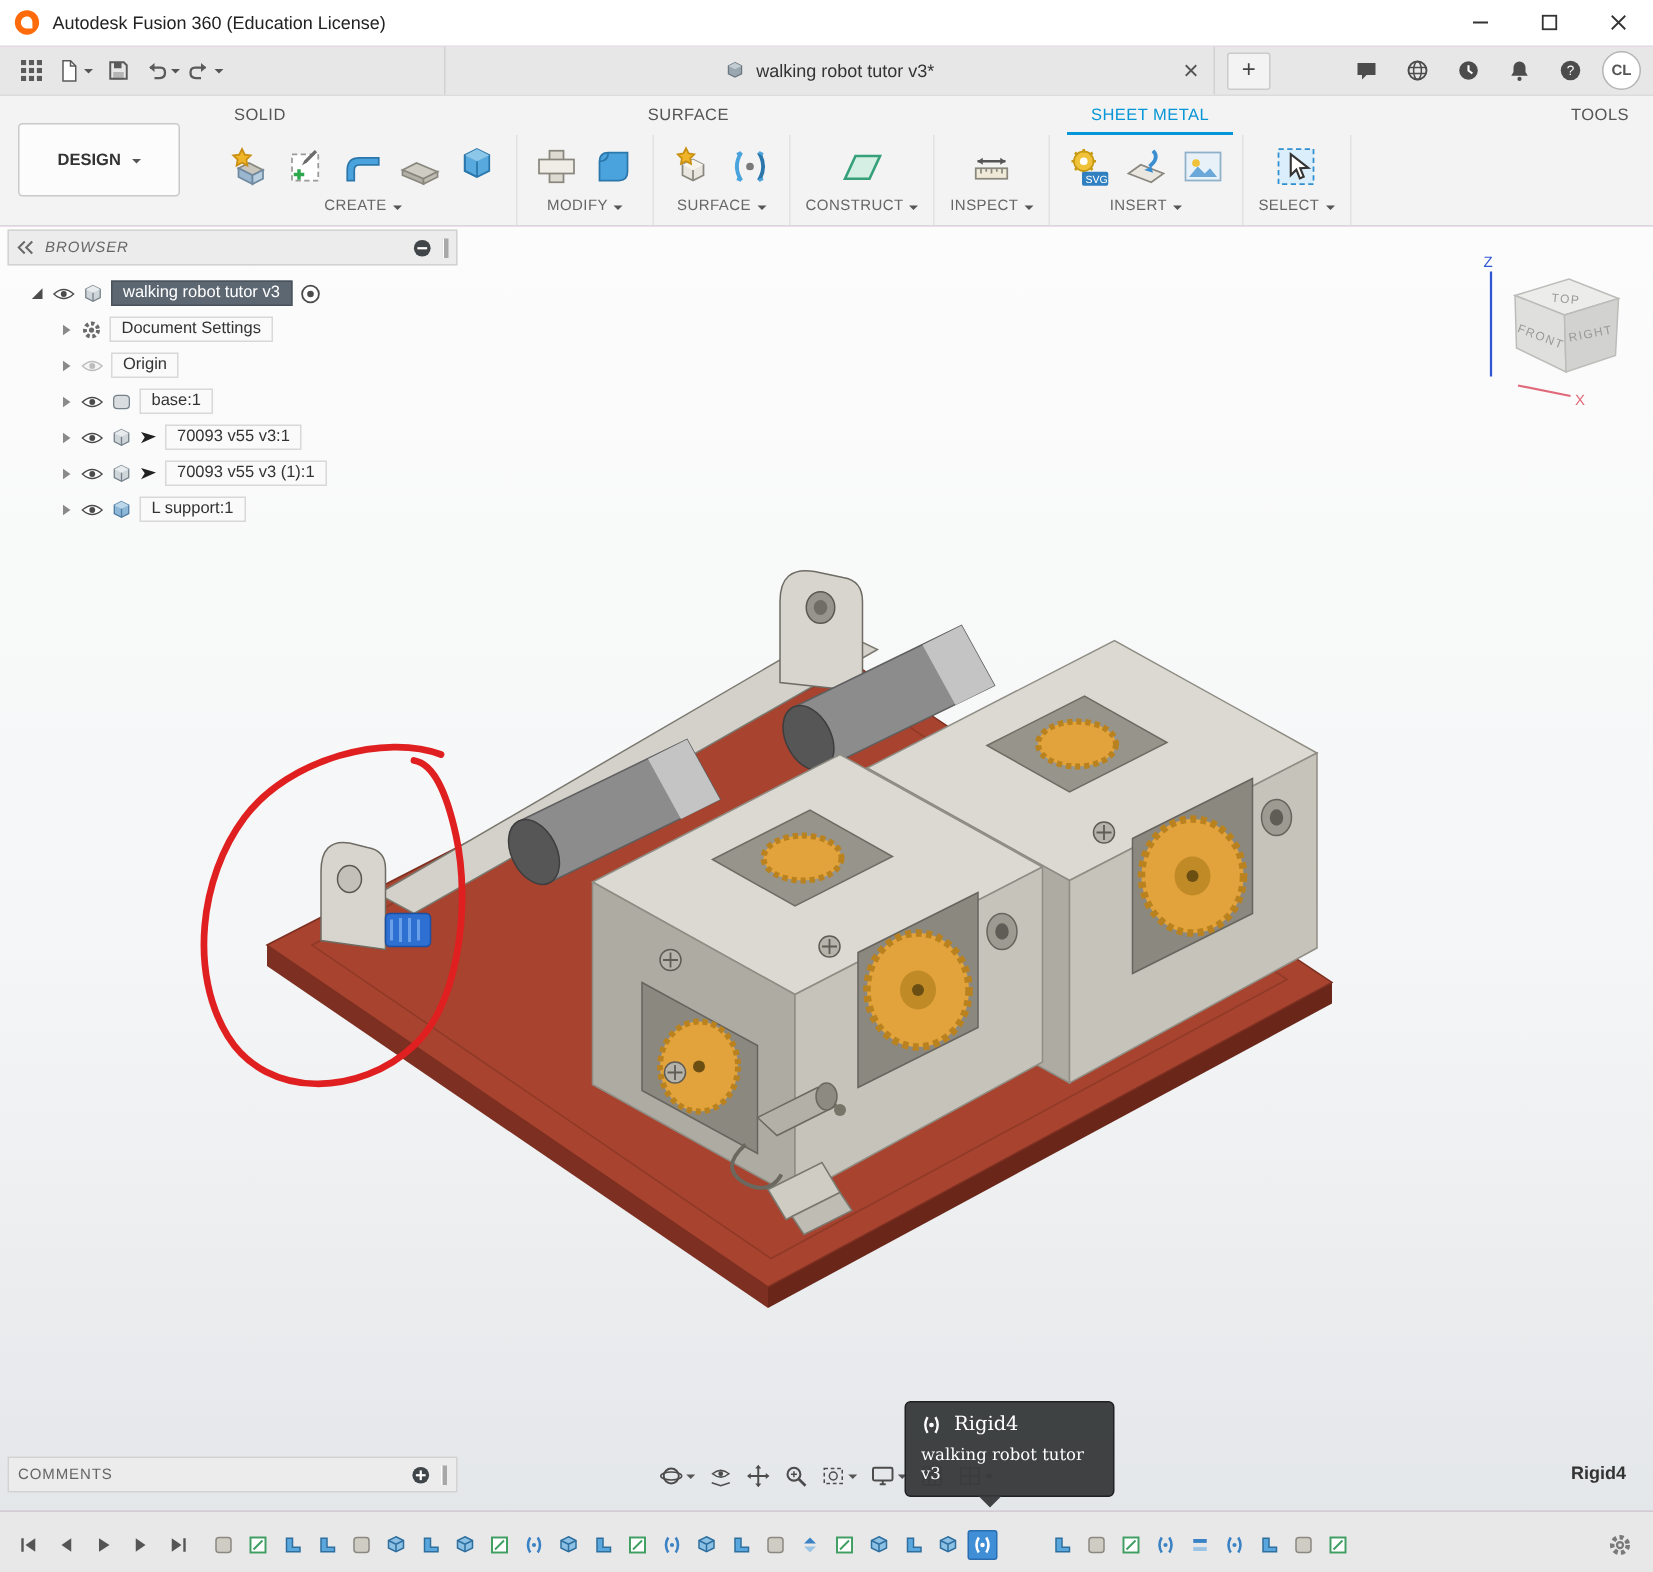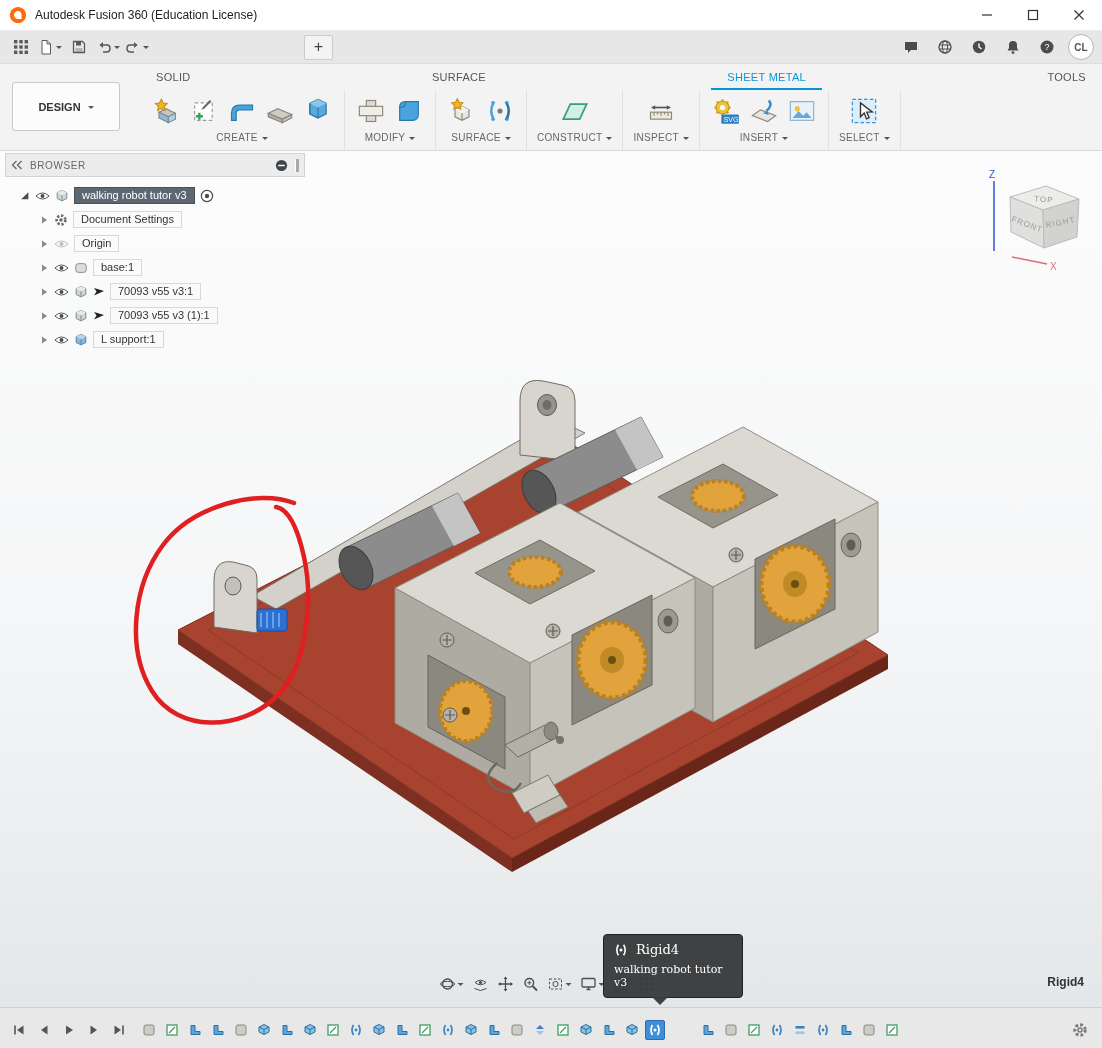--- a/index.html
+++ b/index.html
@@ -37,21 +37,21 @@
   .rg-icons{display:flex;gap:6px;align-items:center;height:38px;}
   .ricon{width:32px;height:32px;display:flex;align-items:center;justify-content:center;border-radius:2px;}
   .rg-label{font-size:10px;color:#666;display:flex;align-items:center;gap:4px;margin-top:2px;letter-spacing:.3px;}
 
   
   .canvas{position:relative;height:856px;background:linear-gradient(180deg,#fcfcfc 0%,#f5f6f7 55%,#e4e7e9 100%);overflow:hidden;}
   .model-svg{position:absolute;left:0;top:0;}
 
   
   .browser{position:absolute;left:5px;top:2px;width:300px;z-index:20;}
-  .b-header{height:22px;background:#ececec;border:1px solid #d2d2d2;display:flex;align-items:center;padding:0 5px;gap:7px;}
+  .b-header{height:22px;background:#ececec;border:1px solid #d2d2d2;display:flex;align-items:center;padding:0 5px;gap:7px;font-style:italic;}
   .b-title{font-size:10px;color:#666;letter-spacing:.6px;flex:1;}
   .handle{width:3px;height:13px;background:#a8a8a8;border-left:1px solid #fff;}
   .b-rows{padding-top:8px;display:flex;flex-direction:column;gap:3px;}
   .b-row{display:flex;align-items:center;height:21px;gap:5px;padding-left:34px;}
   .b-row.root{padding-left:14px;}
   .chip{background:rgba(250,250,250,.95);border:1px solid #d8d8d8;padding:1px 7px 2px;font-size:11px;color:#333;white-space:nowrap;}
   .chip.rootchip{background:#5d6772;border-color:#49525b;color:#fff;}
 
   
   .viewcube{position:absolute;right:5px;top:14px;z-index:15;}
@@ -170,20 +170,36 @@
           <span class="i">
             <svg width="16" height="16" viewBox="0 0 16 16">
               <path d="M12 6 H5 Q2 6 2 9.5 Q2 13 5.5 13 H9" fill="none" stroke="#5a5a5a" stroke-width="1.5"></path>
               <path d="M9 3 L12.5 6 L9 9 z" fill="#5a5a5a"></path>
             </svg>
           </span>
           <span class="caret"></span>
         </div>
       </div>
     <div class="qat-spacer1"></div>
+    <div class="doc-tab">
+      <span class="i">
+          <svg width="14" height="14" viewBox="0 0 16 16">
+            <path d="M8 2 l5 2.5 v6 l-5 2.5 -5 -2.5 v-6 z" fill="#9aa7b0" stroke="#6c7880"></path>
+            <path d="M8 2 l5 2.5 -5 2.5 -5 -2.5 z" fill="#c2ccd3"></path>
+          </svg>
+        </span>
+      <span>walking robot tutor v3*</span>
+      <span class="tab-close">
+          <span class="i">
+            <svg width="10" height="10" viewBox="0 0 10 10">
+              <path d="M1.5 1.5 L8.5 8.5 M8.5 1.5 L1.5 8.5" stroke="#555" stroke-width="1.2"></path>
+            </svg>
+          </span>
+        </span>
+    </div>
     <div class="new-tab">+</div>
     <div class="qat-flex"></div>
     <div class="qat-right">
         <div class="qbtn">
           <span class="i">
             <svg width="16" height="16" viewBox="0 0 16 16">
               <path d="M2 3 h12 v8 h-6 l-3 3 v-3 h-3 z" fill="#4c4c4c"></path>
             </svg>
           </span>
         </div>
@@ -675,20 +691,31 @@
                 <path d="M8 1.5 l5.5 2.8 v6.5 l-5.5 2.8 -5.5 -2.8 V4.3 z" fill="#8fb8d8" stroke="#4e7ba0"></path>
                 <path d="M8 1.5 l5.5 2.8 -5.5 2.8 -5.5 -2.8 z" fill="#bcd6ea"></path>
                 <path d="M8 7.1 v6.5" stroke="#4e7ba0"></path>
               </svg>
             </span>
             <span class="chip">L support:1</span>
           </div>
         </div>
     </div>
 
+    <div class="comments">
+      <span class="c-title">COMMENTS</span>
+      <span class="i">
+          <svg width="13" height="13" viewBox="0 0 14 14">
+            <circle cx="7" cy="7" r="6" fill="#3f4549"></circle>
+            <rect x="3.5" y="6.2" width="7" height="1.6" fill="#fff"></rect>
+            <rect x="6.2" y="3.5" width="1.6" height="7" fill="#fff"></rect>
+          </svg>
+        </span>
+      <span class="handle"></span>
+    </div>
 
     <div class="navbar">
         <div class="nav-btn">
           <span class="i">
             <svg width="16" height="16" viewBox="0 0 16 16">
               <circle cx="8" cy="8" r="5" fill="none" stroke="#4c4c4c" stroke-width="1.3"></circle>
               <ellipse cx="8" cy="8" rx="7" ry="2.6" fill="none" stroke="#4c4c4c"></ellipse>
             </svg>
           </span>
           <span class="caret"></span>

